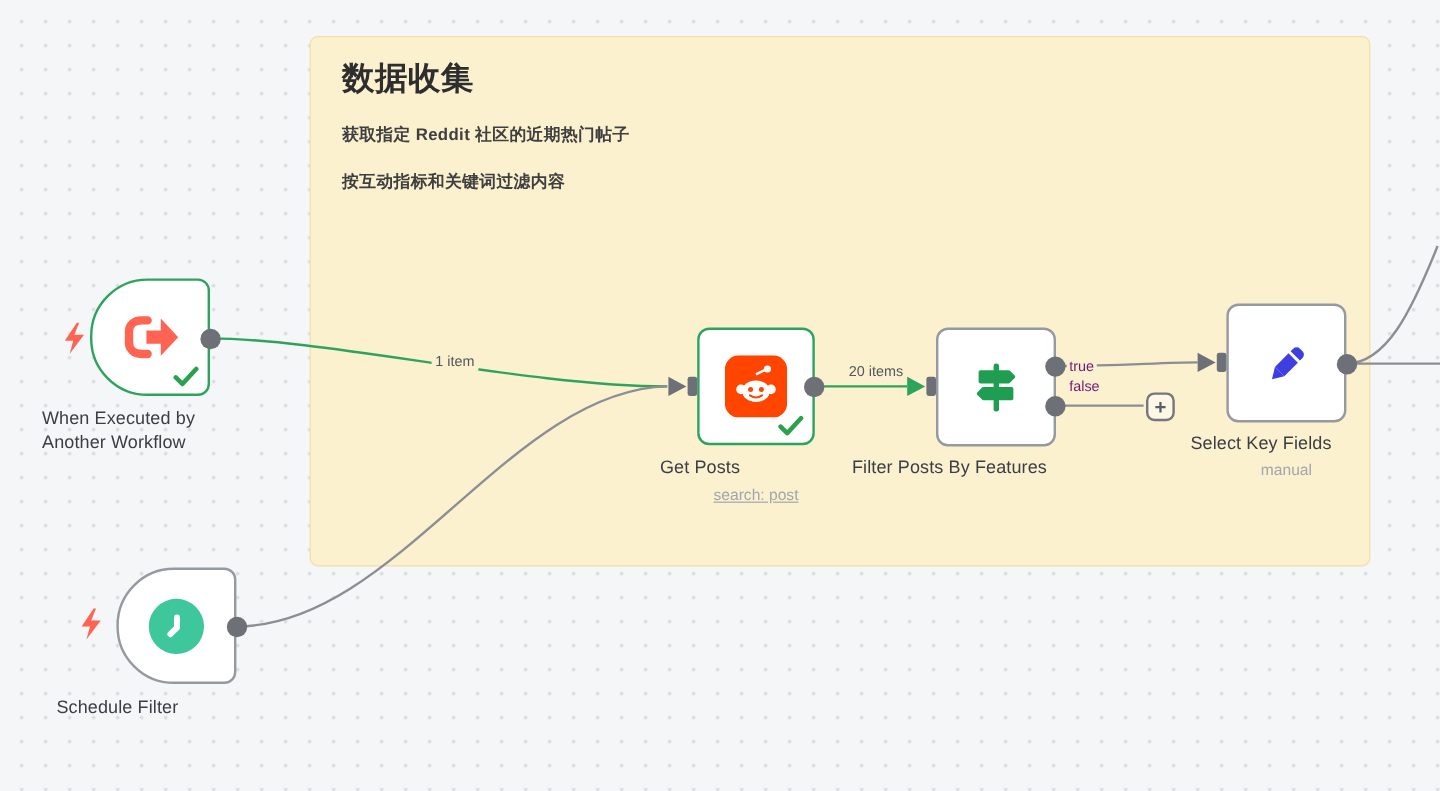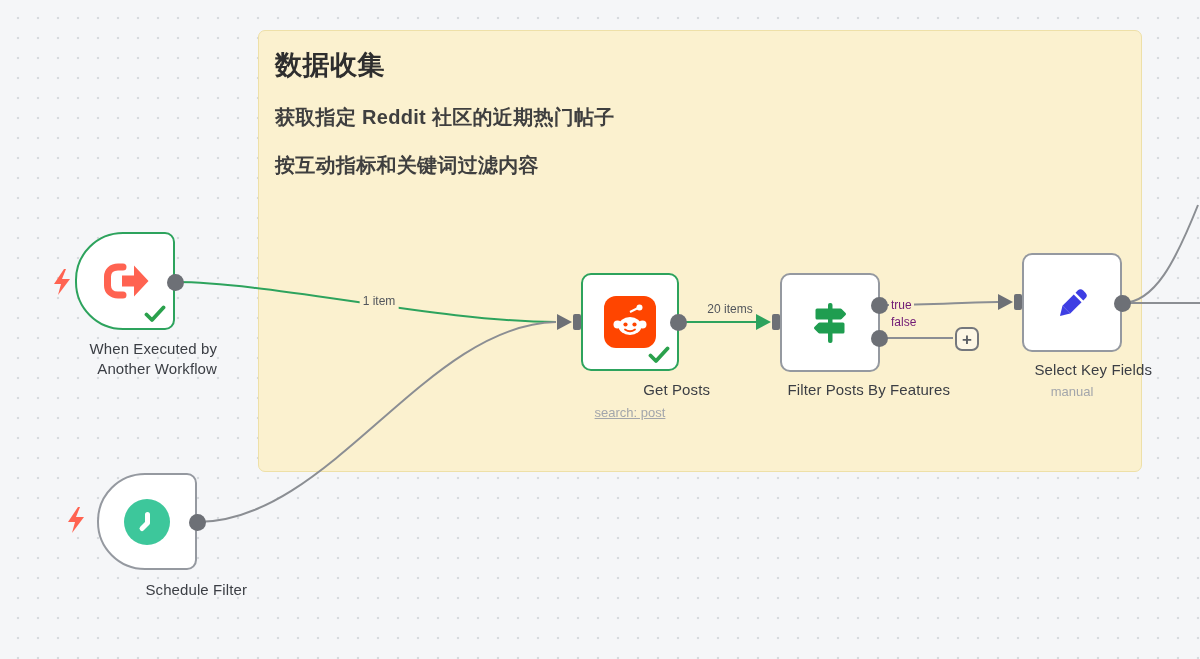--- a/index.html
+++ b/index.html
@@ -15,39 +15,39 @@
     position:relative;
     font-family:"Liberation Sans","DejaVu Sans",sans-serif;
     background-color:var(--bg);
     background-image:radial-gradient(circle,var(--dot) 1.2px,transparent 1.6px);
     background-size:20px 20px;
     background-position:8px 8px;
   }
   .sticky{
     position:absolute;left:258px;top:30px;width:884px;height:442px;
     background:var(--sticky-bg);border:1px solid var(--sticky-border);
-    border-radius:7px;z-index:1;padding:16px 16px;
+    border-radius:7px;z-index:1;padding:16px 26px;
   }
   .sticky h1{font-size:27px;font-weight:700;color:#2e2e2e;letter-spacing:.5px;}
-  .sticky p{font-size:20px;font-weight:600;color:#3f3f3f;margin-top:21px;letter-spacing:.3px;}
+  .sticky p{font-size:14px;font-weight:600;color:#3f3f3f;margin-top:21px;letter-spacing:.3px;}
   svg.edges{position:absolute;left:0;top:0;z-index:2;}
   .node{
     position:absolute;background:#fff;border:2px solid var(--node-border-gray);
     border-radius:10px;z-index:3;display:flex;align-items:center;justify-content:center;
   }
   .node.success{border-color:var(--green);}
   .node.trigger{border-radius:48px 10px 10px 48px;}
   .check{position:absolute;right:7px;bottom:5px;}
   .port-dot{position:absolute;width:17px;height:17px;border-radius:50%;
     background:var(--port-gray);z-index:4;}
   .port-in{position:absolute;width:8px;height:16px;border-radius:2px;
     background:var(--port-gray);z-index:4;}
   .bolt{position:absolute;z-index:3;}
   .node-label{
-    position:absolute;z-index:3;text-align:right;font-size:15px;font-weight:500;
+    position:absolute;z-index:3;text-align:left;font-size:15px;font-weight:500;
     color:var(--label-dark);line-height:1.35;letter-spacing:.1px;
   }
   .node-sub{
     position:absolute;z-index:3;text-align:center;font-size:13px;
     color:var(--sub-gray);font-weight:400;
   }
   .edge-label{
     position:absolute;z-index:2;font-size:12px;color:var(--edge-label);
     background:var(--sticky-bg);padding:1px 3px;transform:translate(-50%,-50%);
     white-space:nowrap;

